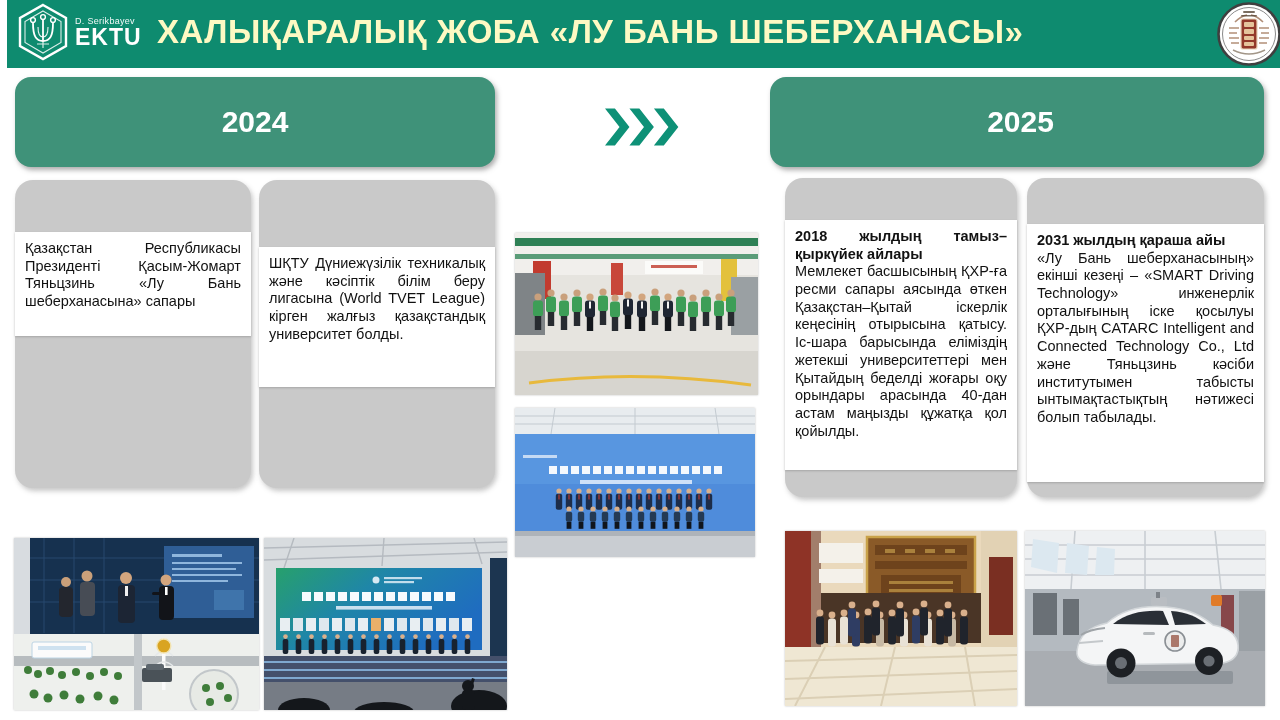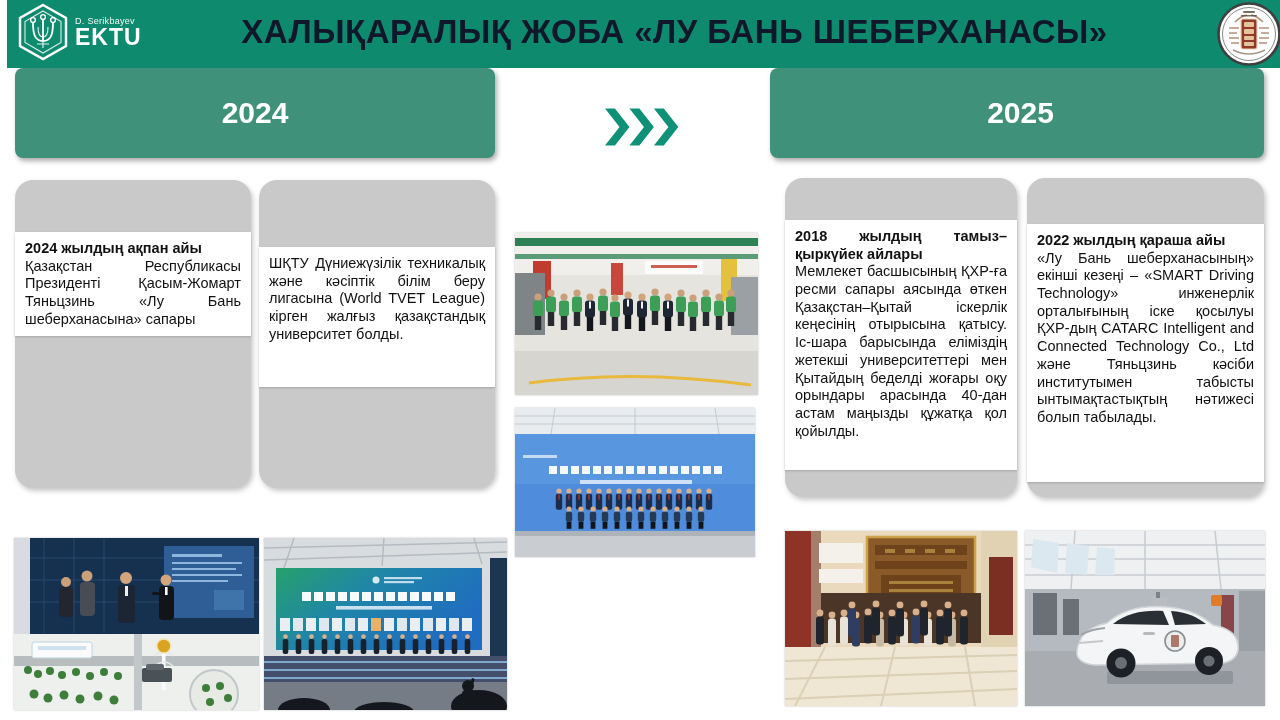--- a/index.html
+++ b/index.html
@@ -8,27 +8,27 @@
     position:relative;width:1280px;height:720px;background:#ffffff;
     font-family:"Liberation Sans",sans-serif;overflow:hidden;margin-left:7px;
   }
   
   .header{position:absolute;left:0;top:0;width:1280px;height:68px;background:#0e8b6f;}
   .logo{position:absolute;left:10px;top:3px;display:flex;align-items:center;gap:6px;}
   .logo-texts{display:flex;flex-direction:column;justify-content:center;color:#fff;}
   .logo-small{font-size:9px;letter-spacing:.3px;opacity:.95;}
   .logo-abbr{font-size:23px;font-weight:bold;letter-spacing:1px;line-height:1;}
   .title{
-    position:absolute;left:150px;top:13px;width:1035px;text-align:center;
-    color:#0f172a;font-size:33px;font-weight:bold;letter-spacing:.5px;white-space:nowrap;
+    position:absolute;left:150px;top:13px;width:1035px;
+    color:#fef9c3;font-size:33px;font-weight:bold;letter-spacing:.5px;white-space:nowrap;
   }
   .seal{position:absolute;right:6px;top:2px;width:64px;height:64px;}
   
   .year-box{
-    position:absolute;top:68px;height:90px;background:#3f9279;border-radius:8px;
+    position:absolute;top:77px;height:90px;background:#3f9279;border-radius:16px;
     color:#fff;font-size:30px;font-weight:bold;display:flex;align-items:center;justify-content:center;
     box-shadow:2px 3px 5px rgba(90,90,90,.5);
   }
   .year-2024{left:8px;width:480px;}
   .year-2025{left:763px;width:494px;padding-left:7px;}
   .chevrons{position:absolute;left:598px;top:103px;width:74px;height:48px;}
   
   .gray-card{
     position:absolute;background:#c9c9c9;border-radius:18px;
     box-shadow:2px 3px 5px rgba(130,130,130,.45);
@@ -112,41 +112,40 @@
       <polygon points="0,1 15,1 37,29 15,57 0,57 22,29"></polygon>
       <polygon points="37,1 52,1 74,29 52,57 37,57 59,29"></polygon>
       <polygon points="74,1 89,1 111,29 89,57 74,57 96,29"></polygon>
     </g>
   </svg>
 
   <div class="year-box year-2025">2025</div>
 
   <div class="gray-card card-1">
     <div class="panel panel-1">
-      <span class="hd">2024 жылдың ақпан айы</span>
       <span>Қазақстан Республикасы Президенті Қасым-Жомарт Тяньцзинь «Лу Бань шеберханасына» сапары</span>
     </div>
   </div>
 
   <div class="gray-card card-2">
     <div class="panel panel-2">
       <span>ШҚТУ Дүниежүзілік техникалық және кәсіптік білім беру лигасына (World TVET League) кірген жалғыз қазақстандық университет болды.</span>
     </div>
   </div>
 
   <div class="gray-card card-3">
     <div class="panel panel-3">
       <span class="hd">2018 жылдың тамыз–қыркүйек айлары</span>
       <span>Мемлекет басшысының ҚХР-ға ресми сапары аясында өткен Қазақстан–Қытай іскерлік кеңесінің отырысына қатысу. Іс-шара барысында еліміздің жетекші университеттері мен Қытайдың беделді жоғары оқу орындары арасында 40-дан астам маңызды құжатқа қол қойылды.</span>
     </div>
   </div>
 
   <div class="gray-card card-4">
     <div class="panel panel-4">
-      <span class="hd">2022 жылдың қараша айы</span>
+      <span class="hd">2031 жылдың қараша айы</span>
       <span>«Лу Бань шеберханасының» екінші кезеңі – «SMART Driving Technology» инженерлік орталығының іске қосылуы ҚХР-дың CATARC Intelligent and Connected Technology Co., Ltd және Тяньцзинь кәсіби институтымен табысты ынтымақтастықтың нәтижесі болып табылады.</span>
     </div>
   </div>
 
   <svg class="photo ph-m1" viewBox="0 0 243 162">
     <defs>
       <g id="pg">
           <circle cx="6" cy="4" r="3.6" fill="#c9a07c"></circle>
           <rect x="1" y="7.5" width="10" height="16" rx="3" fill="#3d9e57"></rect>
           <rect x="2.8" y="23" width="6.4" height="14" fill="#272b30"></rect>

